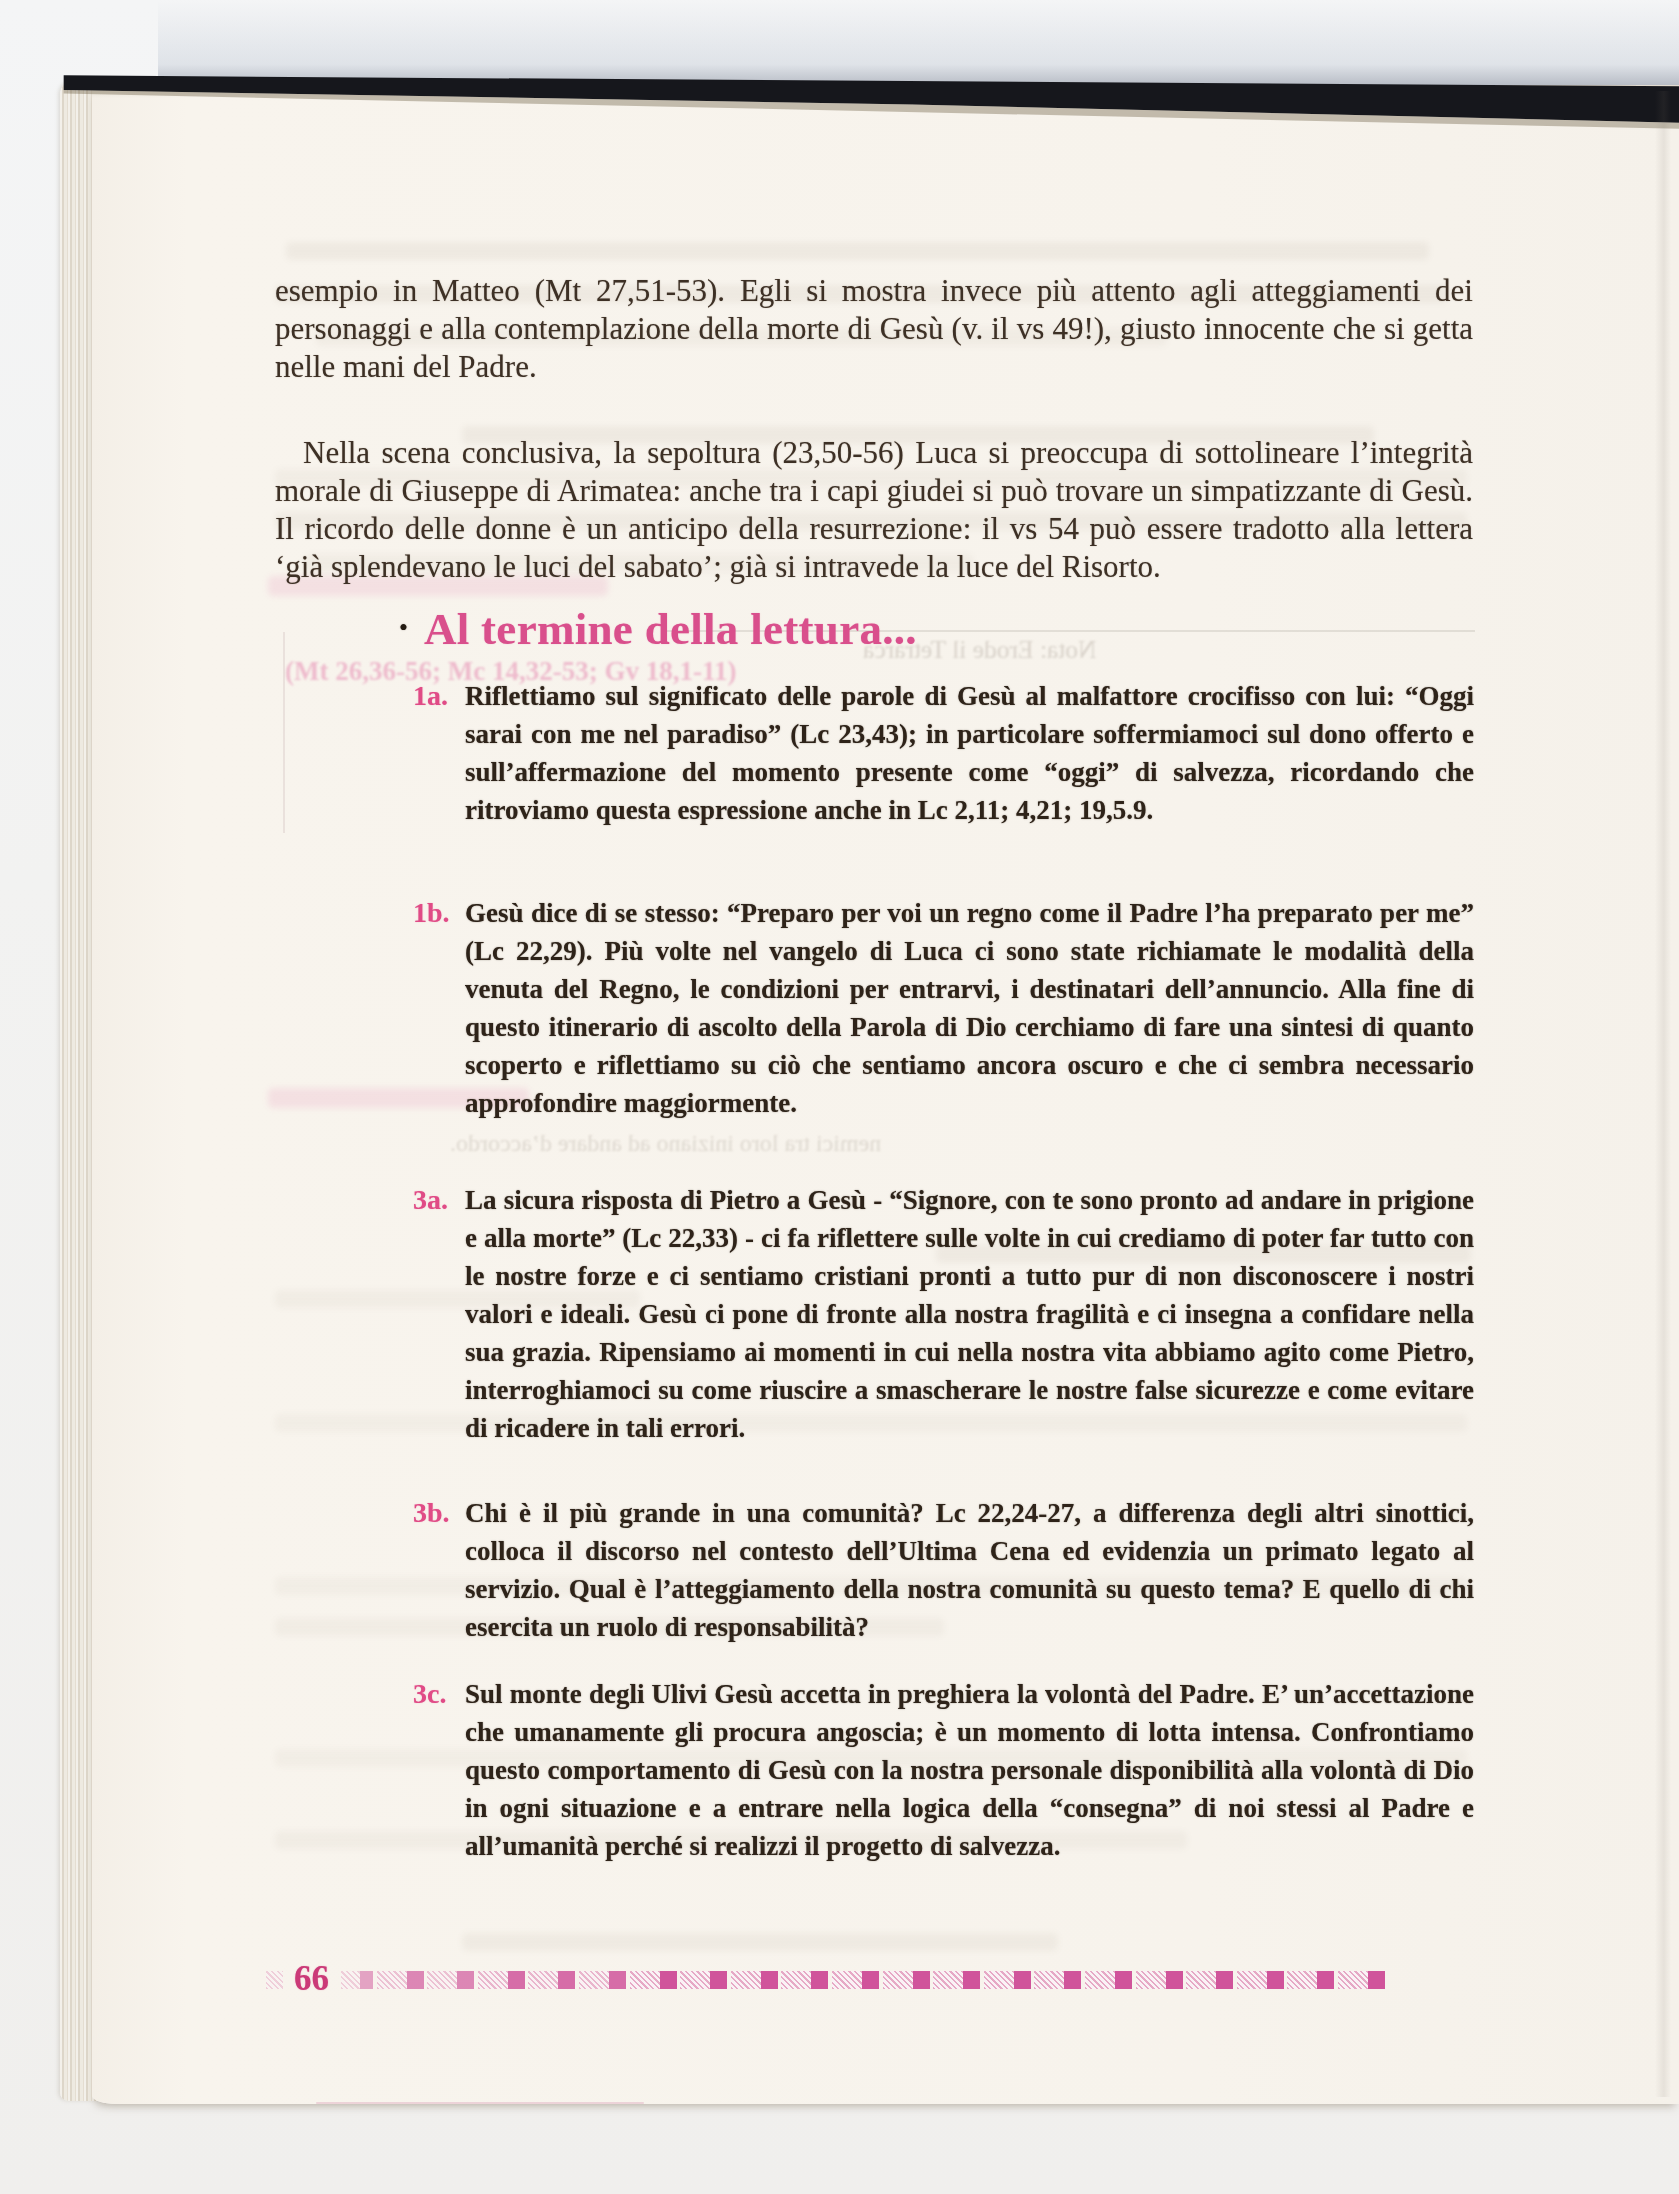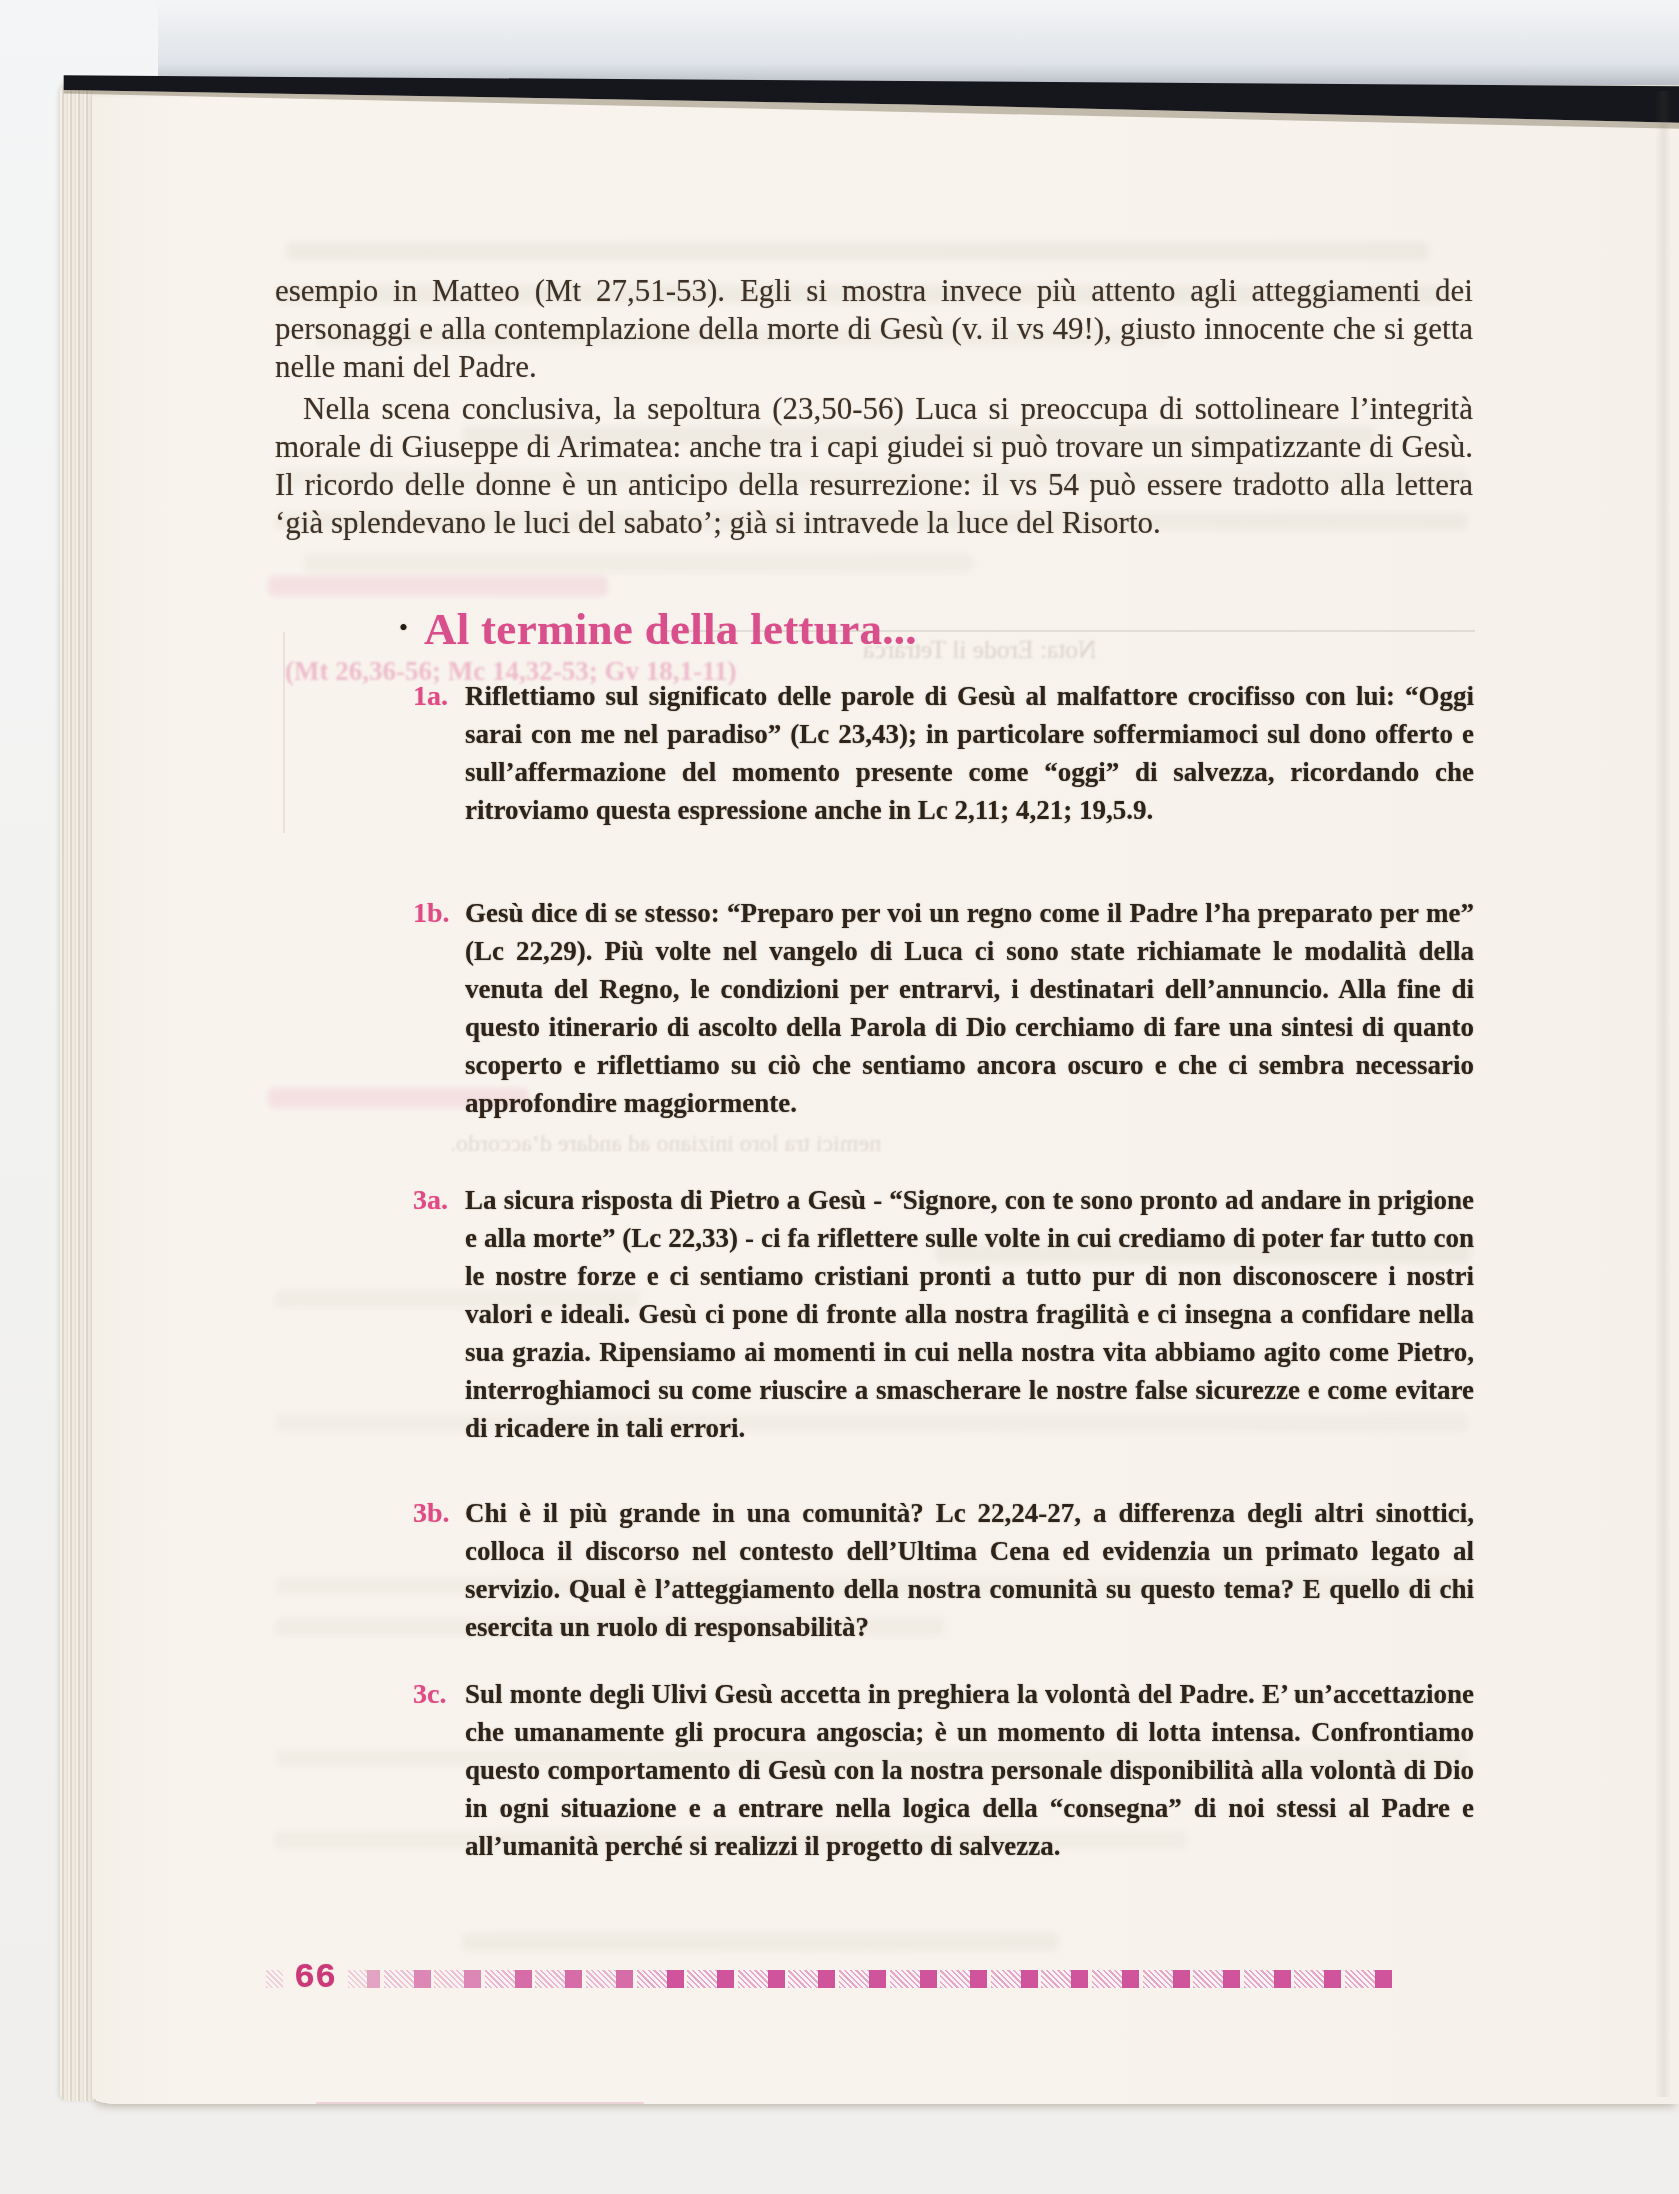--- a/index.html
+++ b/index.html
@@ -23,34 +23,34 @@
   .page-top-lip{position:absolute;left:92px;top:85px;width:1587px;height:13.4px;
           background:linear-gradient(180deg,#dcd5c8 0%,rgba(247,243,236,0) 100%);opacity:.8;}
   .gutter-crease{position:absolute;left:1655px;top:91px;width:16px;height:2006px;
           background:linear-gradient(90deg,rgba(0,0,0,0) 0%,rgba(120,110,100,.12) 55%,rgba(0,0,0,0) 100%);}
   .bottom-pink-mark{position:absolute;left:316px;top:2102px;width:328px;height:1.8px;
           background:rgba(205,110,155,.25);border-radius:1.2px;}
 
   
   .para{position:absolute;text-align:justify;font-size:31px;line-height:38px;
           color:#3d3025;text-shadow:0 0 1.2px rgba(74,58,42,.42);overflow:hidden;}
-  .para.indent{text-indent:28px;}
+  .para.indent{text-indent:28px;margin-top:44px;}
   .sec-head{position:absolute;left:399px;top:603px;white-space:nowrap;}
   .sec-head .bullet{color:#241b12;font-size:25.5px;vertical-align:8.5px;
           text-shadow:0 0 1.2px rgba(36,27,18,.5);margin-right:16px;}
   .sec-head .htxt{color:#d94f8c;font-weight:bold;font-size:45px;letter-spacing:0.3px;
           text-shadow:0 0 1.2px rgba(217,79,140,.4);}
   .item{position:absolute;left:413px;width:1061px;display:flex;align-items:flex-start;overflow:hidden;}
   .item .il{flex:0 0 52px;color:#e04b86;font-weight:bold;font-size:28px;line-height:38px;
           text-shadow:0 0 1.2px rgba(224,75,134,.4);}
   .item .it{flex:1;text-align:justify;font-weight:bold;font-size:27px;line-height:38px;
           color:#2e2319;text-shadow:0 0 1.5px rgba(52,38,26,.5);}
 
   
-  .strip{position:absolute;left:266px;top:1969px;height:19.5px;display:flex;align-items:center;font-family:Liberation Mono, monospace;}
+  .strip{position:absolute;left:266px;top:1969px;height:19.5px;display:flex;align-items:flex-end;}
   .sq{width:17px;height:18px;flex:none;
           background:repeating-linear-gradient(45deg,rgba(209,79,150,.45) 0 1.5px,rgba(250,242,246,.95) 1.5px 4px);}
   .pgnum{color:#cb3a78;font-weight:bold;font-size:35px;line-height:19.5px;margin:0 12px 0 11px;
           text-shadow:0 0 1.2px rgba(203,58,120,.45);}
   .u{width:47px;height:18px;flex:none;margin-right:3.6px;background-repeat:no-repeat;
           background-image:linear-gradient(90deg,rgba(0,0,0,0) 0 30px,#d0549b 30px 47px),
             repeating-linear-gradient(45deg,rgba(209,79,150,.45) 0 1.5px,rgba(250,242,246,.95) 1.5px 4px);
           background-size:100% 100%,30px 100%;}
   .u.small{width:32px;background-image:linear-gradient(90deg,rgba(0,0,0,0) 0 19.5px,#d0549b 19.5px 32px),
             repeating-linear-gradient(45deg,rgba(209,79,150,.45) 0 1.5px,rgba(250,242,246,.95) 1.5px 4px);

